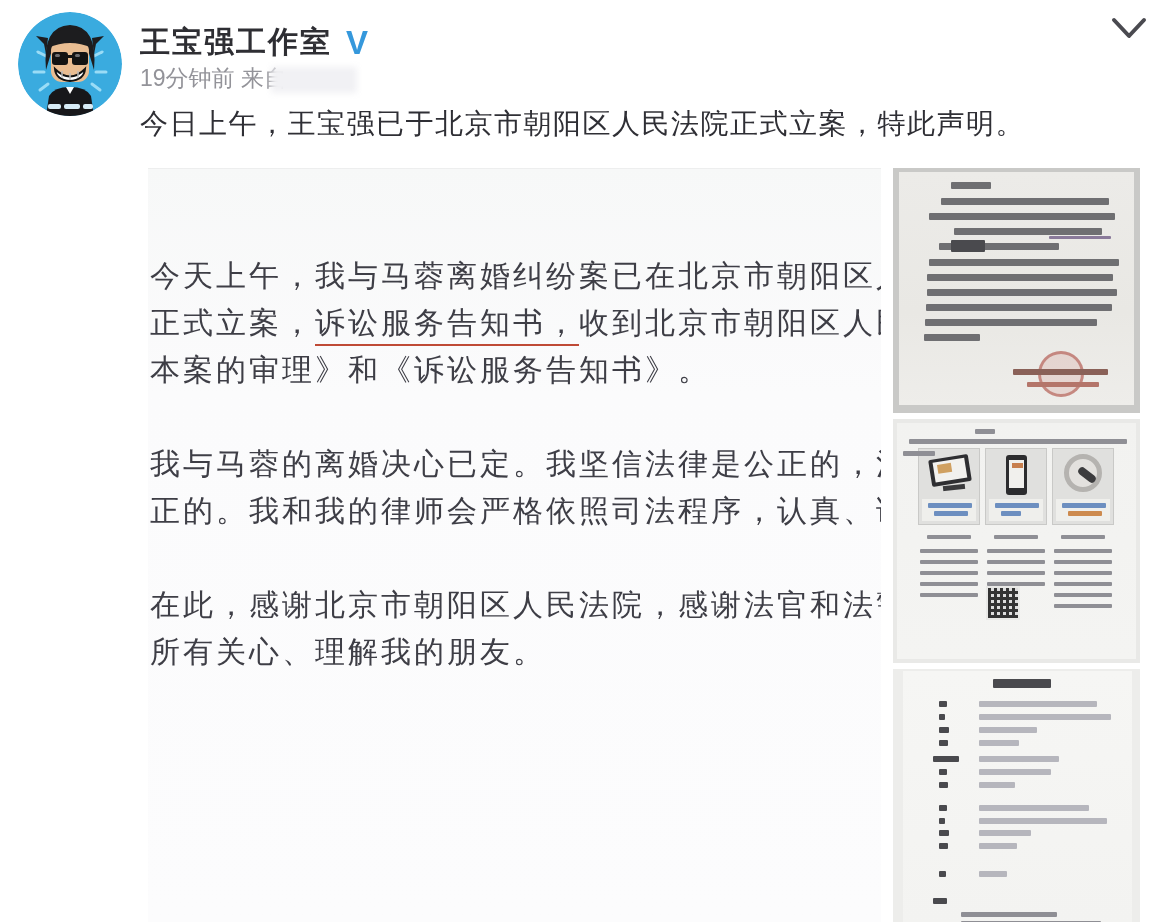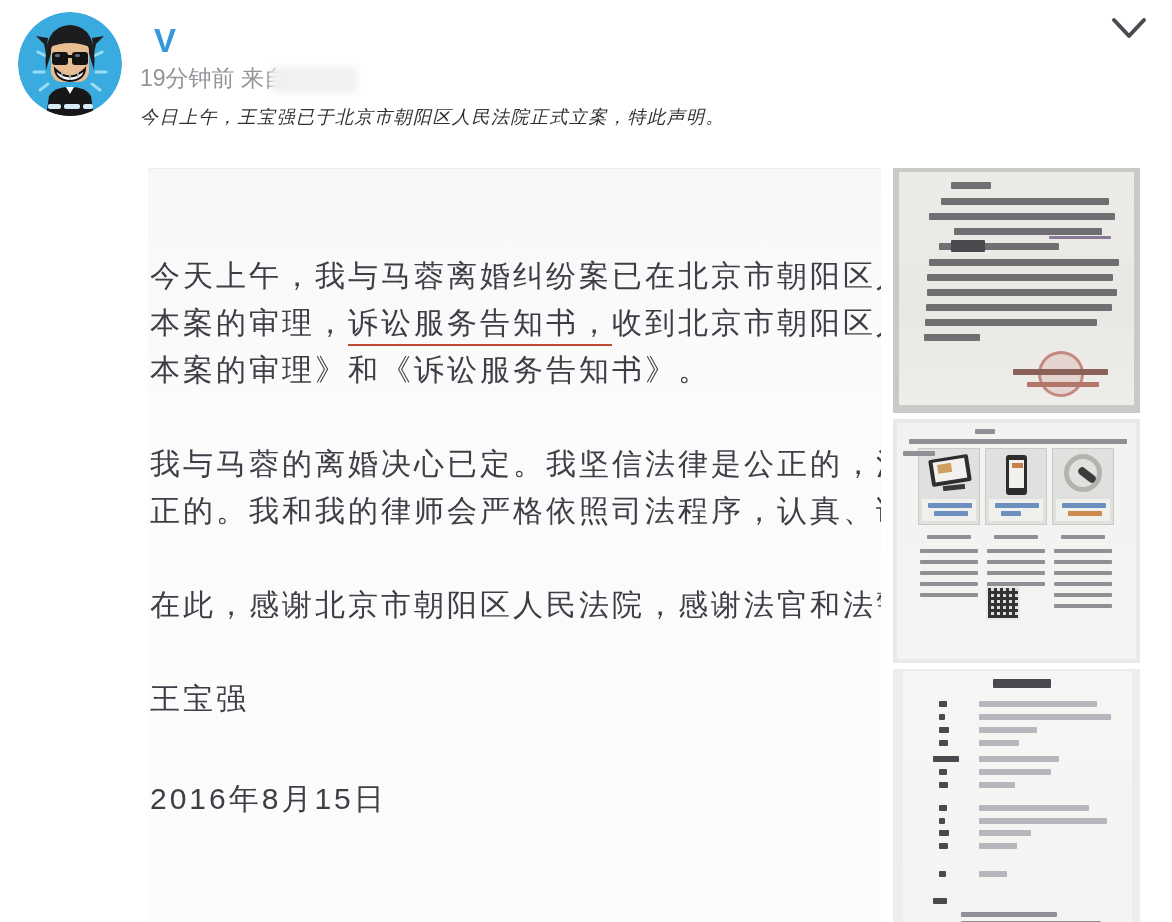--- a/index.html
+++ b/index.html
@@ -18,22 +18,22 @@
   .username-row{left:140px;top:22px;display:flex;align-items:center;white-space:nowrap;}
   .username{font-size:30px;font-weight:bold;color:#2e2e33;letter-spacing:2px;cursor:pointer;}
   .vbadge{font-size:33px;font-weight:bold;color:#3598dc;margin-left:14px;font-family:"Liberation Sans",sans-serif;}
   .timestamp{left:140px;top:63px;font-size:23px;color:#939399;white-space:nowrap;}
   .censor-patch{
     display:inline-block;width:86px;height:26px;background:#f1f1f4;
     filter:blur(3px);vertical-align:-7px;margin-left:-16px;
   }
   .chevron{right:22px;top:12px;width:42px;height:34px;cursor:pointer;}
   .post-text{
-    left:140px;top:105px;width:900px;font-size:18px;color:#2f2f35;
-    letter-spacing:1.5px;white-space:nowrap;overflow:hidden;font-style:italic;
+    left:140px;top:105px;width:900px;font-size:28px;color:#2f2f35;
+    letter-spacing:1.5px;white-space:nowrap;overflow:hidden;
   }
 
   
   .statement{
     left:148px;top:168px;width:733px;height:754px;
     background:linear-gradient(180deg,#f7f8f8 0%,#fbfbfc 30%,#fcfcfd 100%);
     box-shadow:inset 0 1px 0 rgba(0,0,0,.04);
     overflow:hidden;cursor:pointer;
   }
   .stmt-text{
@@ -123,51 +123,51 @@
     <polygon points="48,75 52,82 56,75" fill="#ffffff"></polygon>
     <g fill="#d7ecf7">
         <rect x="30" y="92" width="13" height="5" rx="2"></rect>
         <rect x="46" y="92" width="16" height="5" rx="2"></rect>
         <rect x="65" y="92" width="10" height="5" rx="2"></rect>
       </g>
   </svg>
 </div>
 
 <div class="abs username-row">
+  <span class="username">王宝强工作室</span>
   <span class="vbadge">V</span>
 </div>
 
 <div class="abs timestamp">
   <span>19分钟前</span>
   <span> </span>
   <span>来自</span><span class="censor-patch"></span>
 </div>
 
 <div class="abs chevron">
   <svg width="42" height="34" viewBox="0 0 42 34">
     <polyline points="6,8 21,24 36,8" fill="none" stroke="#4a4a50" stroke-width="4" stroke-linecap="round" stroke-linejoin="round"></polyline>
   </svg>
 </div>
 
 <div class="abs post-text">今日上午，王宝强已于北京市朝阳区人民法院正式立案，特此声明。</div>
 
 <div class="abs statement">
   <div class="stmt-text">
     <div class="stmt-line">今天上午，我与马蓉离婚纠纷案已在北京市朝阳区人民法院</div>
-    <div class="stmt-line"><span>本案的审理，</span><span class="red-underline">诉讼服务告知书，</span><span>收到北京市朝阳区人民法院《受</span></div>
+    <div class="stmt-line"><span>正式立案，</span><span class="red-underline">诉讼服务告知书，</span><span>收到北京市朝阳区人民法院《受</span></div>
     <div class="stmt-line">本案的审理》和《诉讼服务告知书》。</div>
     <div class="gap1"></div>
     <div class="stmt-line">我与马蓉的离婚决心已定。我坚信法律是公正的，法官会公</div>
     <div class="stmt-line">正的。我和我的律师会严格依照司法程序，认真、诚信参加</div>
     <div class="gap1"></div>
     <div class="stmt-line">在此，感谢北京市朝阳区人民法院，感谢法官和法警，感谢</div>
+    <div class="stmt-line">所有关心、理解我的朋友。</div>
     <div class="gap1"></div>
-    <div class="stmt-line">王宝强</div>
     <div class="gap2"></div>
-    <div class="stmt-line">2016年8月15日</div>
   </div>
 </div>
 
 <div class="abs thumb thumb1">
   <div class="paper" id="t1paper">
     <div class="stamp"></div>
   <div class="bar" style="left: 52px; top: 10px; width: 40px; height: 7px; background: rgb(111, 111, 114);"></div>
       <div class="bar" style="left: 42px; top: 26px; width: 168px; height: 7px; background: rgb(111, 111, 114);"></div>
       <div class="bar" style="left: 30px; top: 41px; width: 186px; height: 7px; background: rgb(111, 111, 114);"></div>
       <div class="bar" style="left: 55px; top: 56px; width: 148px; height: 7px; background: rgb(111, 111, 114);"></div>

